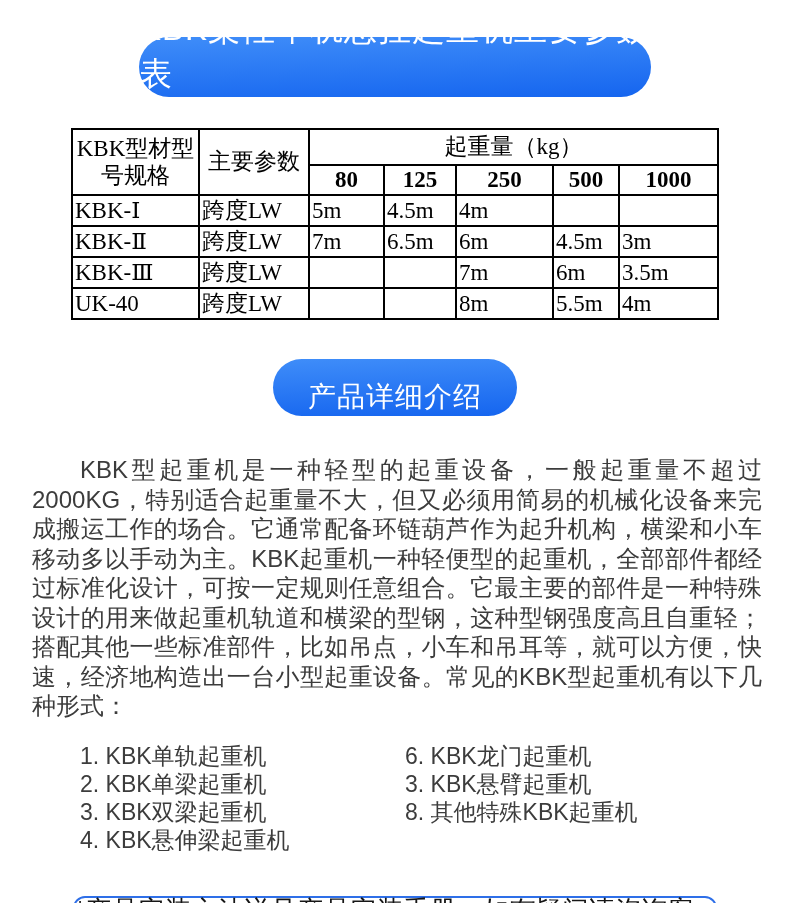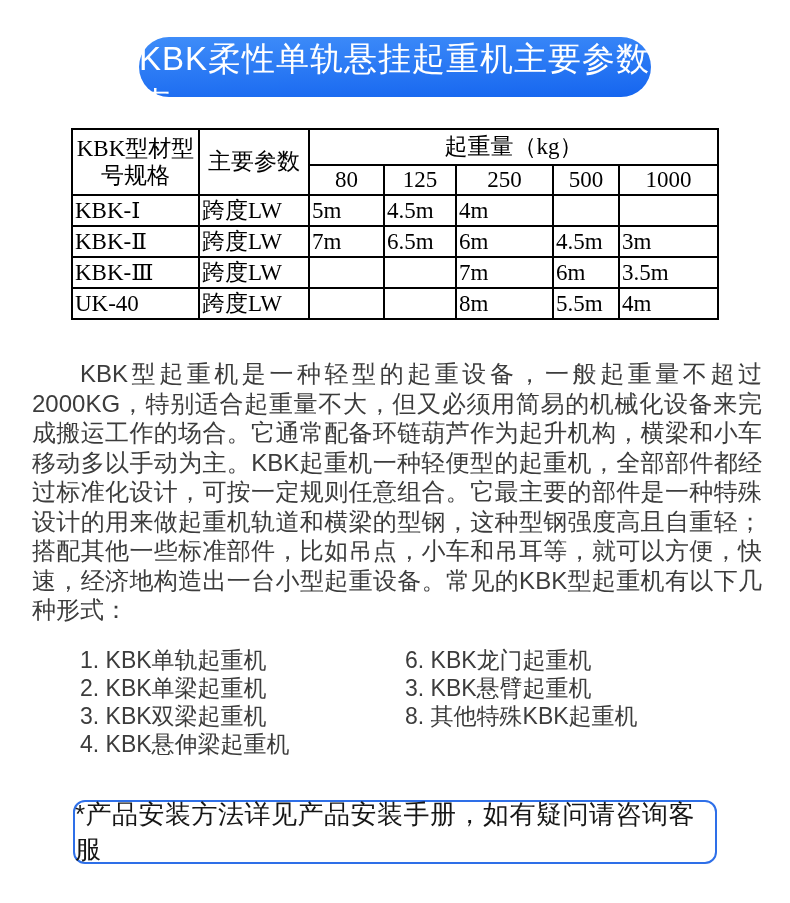--- a/index.html
+++ b/index.html
@@ -9,21 +9,21 @@
     background: #ffffff;
     font-family: "Liberation Sans", "DejaVu Sans", sans-serif;
     overflow: hidden;
   }
   .page { width: 790px; height: 903px; position: relative; }
 
   
   .pill {
     background: linear-gradient(178deg, #3f8df9 0%, #1565ef 100%);
     color: #ffffff;
-    display: flex; align-items: flex-start; justify-content: center;
+    display: flex; align-items: flex-end; justify-content: center;
     border-radius: 999px;
   }
   .banner {
     width: 512px; height: 60px;
     margin: 37px auto 0 auto;
     font-size: 33px; font-weight: 500; letter-spacing: 1px;
   }
 
   
   table.params {
@@ -35,21 +35,21 @@
     font-size: 23px;
     color: #000000;
   }
   table.params th, table.params td {
     border: 2px solid #000000;
     font-weight: normal;
     padding: 0 2px;
     line-height: 1.18;
   }
   tr.group-row th { height: 36px; }
-  tr.sub-row th { height: 30px; }
+  tr.sub-row th { height: 30px; font-weight: bold; }
   tr.data-row td { height: 31px; }
 
   
   .section-pill {
     width: 244px; height: 57px;
     margin: 39px auto 0 auto;
     font-size: 28px; letter-spacing: 1px;
   }
 
   
@@ -153,20 +153,23 @@
         <td>跨度LW</td>
         <td></td>
         <td></td>
         <td>8m</td>
         <td>5.5m</td>
         <td>4m</td>
       </tr>
     </tbody>
   </table>
 
+  <div class="pill section-pill">
+    <span>产品详细介绍</span>
+  </div>
 
   <p class="intro">KBK型起重机是一种轻型的起重设备，一般起重量不超过2000KG，特别适合起重量不大，但又必须用简易的机械化设备来完成搬运工作的场合。它通常配备环链葫芦作为起升机构，横梁和小车移动多以手动为主。KBK起重机一种轻便型的起重机，全部部件都经过标准化设计，可按一定规则任意组合。它最主要的部件是一种特殊设计的用来做起重机轨道和横梁的型钢，这种型钢强度高且自重轻；搭配其他一些标准部件，比如吊点，小车和吊耳等，就可以方便，快速，经济地构造出一台小型起重设备。常见的KBK型起重机有以下几种形式：</p>
 
   <div class="crane-list">
     <ul class="crane-col">
       <li>1. KBK单轨起重机</li>
       <li>2. KBK单梁起重机</li>
       <li>3. KBK双梁起重机</li>
       <li>4. KBK悬伸梁起重机</li>
     </ul>

